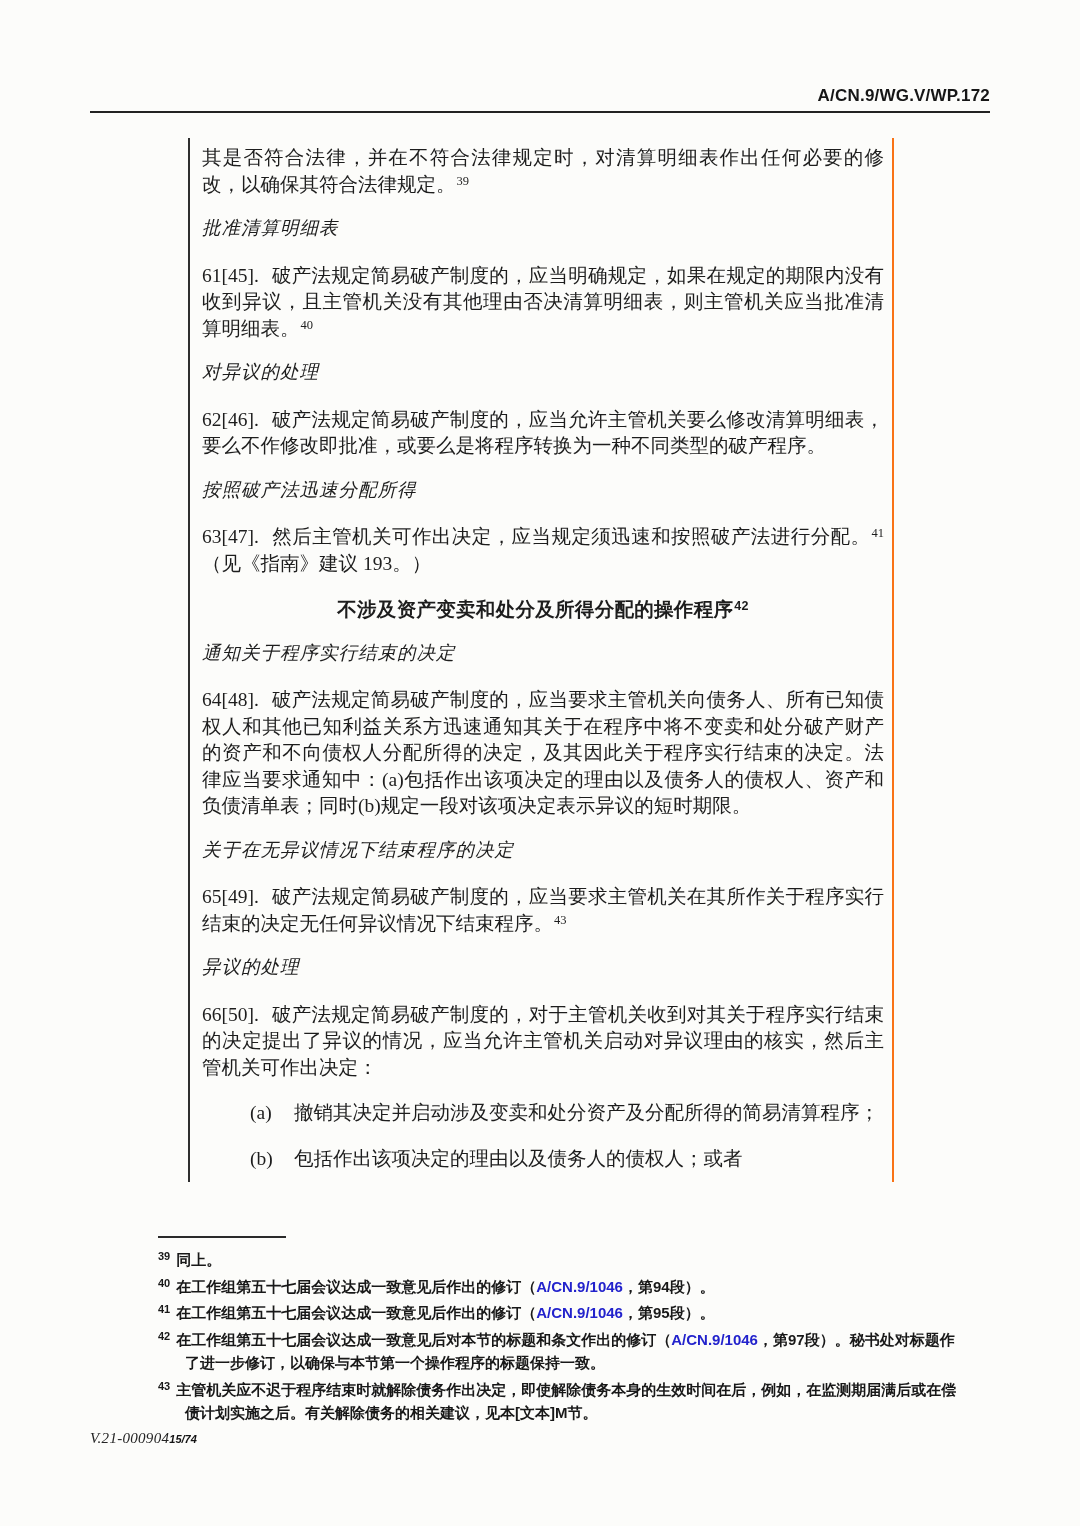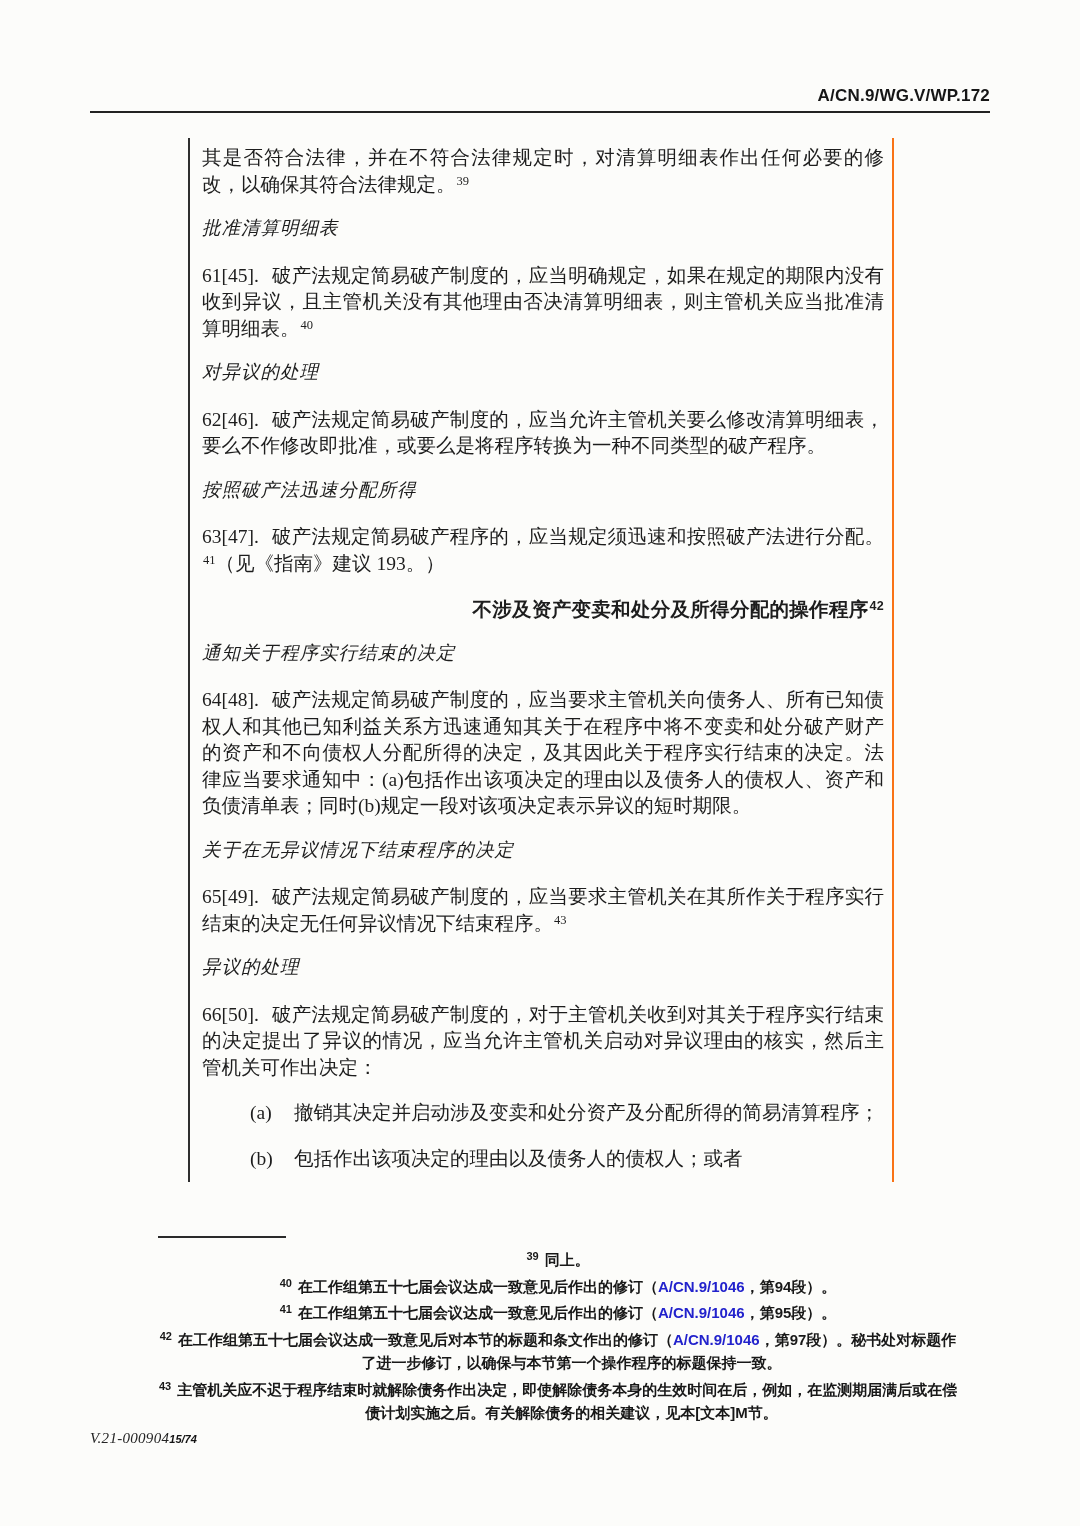--- a/index.html
+++ b/index.html
@@ -28,34 +28,34 @@
     padding:7px 8px 10px 12px;
   }
   .block{font-size:19.5px;line-height:26.5px;text-align:justify;margin:0 0 19px;}
   .block:last-child{margin-bottom:0;}
   .para-num{margin-right:13px;}
   .heading-italic{
     font-style:italic;font-size:18.5px;letter-spacing:1px;text-align:left;font-family:Liberation Mono, monospace;
   }
   .heading-bold{
     font-family:"Liberation Sans","DejaVu Sans",sans-serif;
-    font-weight:bold;font-size:19.5px;text-align:right;letter-spacing:.3px;
+    font-weight:bold;font-size:19.5px;text-align:center;letter-spacing:.3px;
   }
   .list-item{padding-left:48px;}
   .item-label{display:inline-block;min-width:44px;}
   sup.fn-ref{font-size:12.5px;line-height:0;vertical-align:6px;margin-left:1px;}
 
   
   .footnotes-area{
     position:absolute;left:158px;top:1236px;width:800px;
     font-family:"Liberation Sans","DejaVu Sans",sans-serif;
     font-weight:600;font-size:15px;line-height:23.5px;color:#181818;
   }
   .footnote-sep{width:128px;border-top:2px solid #2a2a2a;margin:0 0 10px 0;height:0;}
-  .footnote{padding-left:27px;text-indent:-27px;margin-bottom:3px;text-align:center;}
+  .footnote{padding-left:27px;text-indent:-27px;margin-bottom:3px;text-align:left;}
   sup.fn-marker{font-size:11px;line-height:0;vertical-align:5px;margin-right:6px;font-weight:600;}
   a.fn-link{text-decoration:none;cursor:pointer;}
 
   
   .page-footer{
     position:absolute;left:90px;right:90px;top:1430px;
     display:flex;justify-content:flex-start;align-items:baseline;font-style:italic;
   }
   .footer-left{font-size:15px;color:#242424;letter-spacing:.3px;}
   .footer-right{
@@ -73,21 +73,21 @@
     <div class="header-rule"></div>
   </div>
 
   <div class="content-frame" id="body-blocks">
       <div class="block para"><span>其是否符合法律，并在不符合法律规定时，对清算明细表作出任何必要的修改，以确保其符合法律规定。</span><sup class="fn-ref">39</sup></div>
       <div class="block heading-italic"><span>批准清算明细表</span></div>
       <div class="block para"><span class="para-num">61[45].</span><span>破产法规定简易破产制度的，应当明确规定，如果在规定的期限内没有收到异议，且主管机关没有其他理由否决清算明细表，则主管机关应当批准清算明细表。</span><sup class="fn-ref">40</sup></div>
       <div class="block heading-italic"><span>对异议的处理</span></div>
       <div class="block para"><span class="para-num">62[46].</span><span>破产法规定简易破产制度的，应当允许主管机关要么修改清算明细表，要么不作修改即批准，或要么是将程序转换为一种不同类型的破产程序。</span></div>
       <div class="block heading-italic"><span>按照破产法迅速分配所得</span></div>
-      <div class="block para"><span class="para-num">63[47].</span><span>破产法规定简易破产程序的，应当规定须迅速和按照破产法进行分配。</span><sup class="fn-ref">41</sup><span>（见《指南》建议 193。）</span></div>
+      <div class="block para"><span class="para-num">63[47].</span><span>然后主管机关可作出决定，应当规定须迅速和按照破产法进行分配。</span><sup class="fn-ref">41</sup><span>（见《指南》建议 193。）</span></div>
       <div class="block heading-bold"><span>不涉及资产变卖和处分及所得分配的操作程序</span><sup class="fn-ref">42</sup></div>
       <div class="block heading-italic"><span>通知关于程序实行结束的决定</span></div>
       <div class="block para"><span class="para-num">64[48].</span><span>破产法规定简易破产制度的，应当要求主管机关向债务人、所有已知债权人和其他已知利益关系方迅速通知其关于在程序中将不变卖和处分破产财产的资产和不向债权人分配所得的决定，及其因此关于程序实行结束的决定。法律应当要求通知中：(a)包括作出该项决定的理由以及债务人的债权人、资产和负债清单表；同时(b)规定一段对该项决定表示异议的短时期限。</span></div>
       <div class="block heading-italic"><span>关于在无异议情况下结束程序的决定</span></div>
       <div class="block para"><span class="para-num">65[49].</span><span>破产法规定简易破产制度的，应当要求主管机关在其所作关于程序实行结束的决定无任何异议情况下结束程序。</span><sup class="fn-ref">43</sup></div>
       <div class="block heading-italic"><span>异议的处理</span></div>
       <div class="block para"><span class="para-num">66[50].</span><span>破产法规定简易破产制度的，对于主管机关收到对其关于程序实行结束的决定提出了异议的情况，应当允许主管机关启动对异议理由的核实，然后主管机关可作出决定：</span></div>
       <div class="block list-item"><span class="item-label">(a)</span><span>撤销其决定并启动涉及变卖和处分资产及分配所得的简易清算程序；</span></div>
       <div class="block list-item"><span class="item-label">(b)</span><span>包括作出该项决定的理由以及债务人的债权人；或者</span></div>
     </div>

